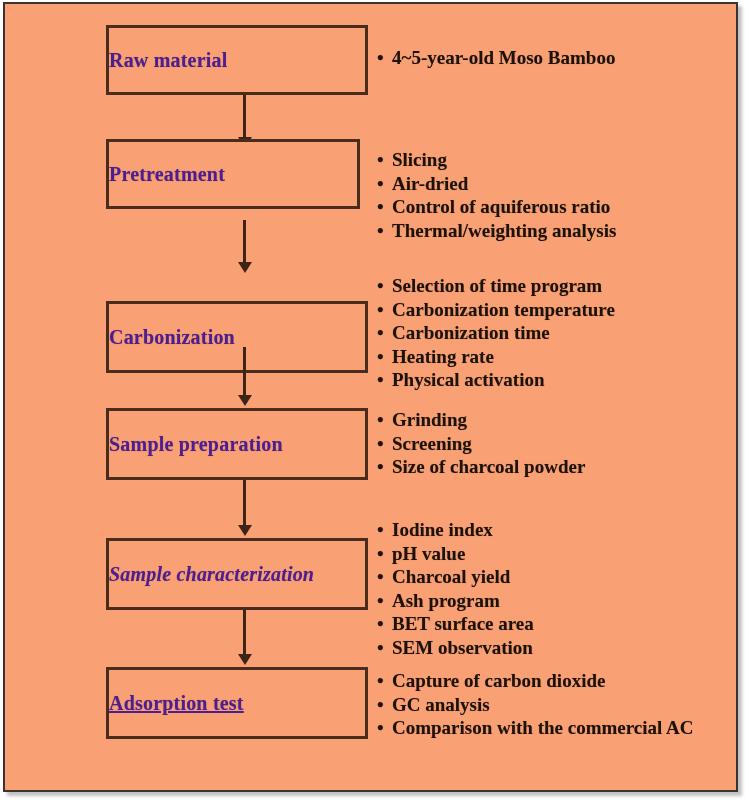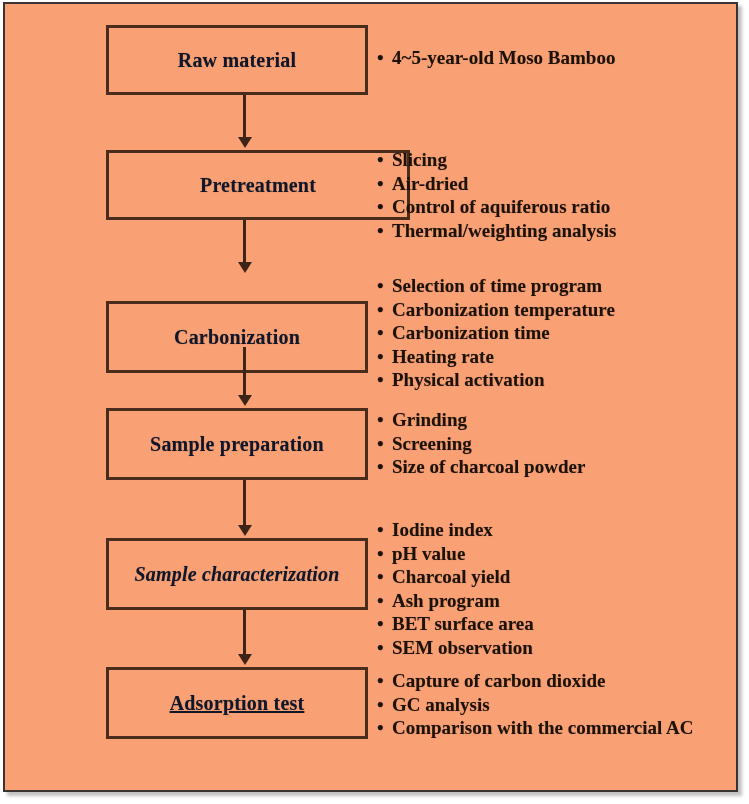--- a/index.html
+++ b/index.html
@@ -27,22 +27,21 @@
     box-sizing: border-box;
     box-shadow: 4px 4px 3px rgba(120,120,120,0.45);
   }
   .stage-box {
     position: absolute;
     box-sizing: border-box;
     border: 3px solid #4a2c1d;
     background: #f9a175;
     display: flex;
     align-items: center;
-    justify-content: center;
-    color: #0f172a;
+    color: #4c1d95;
     font-weight: bold;
     font-size: 20px;
     letter-spacing: 0.2px;
     text-shadow: 0 0 1px rgba(40,20,10,0.35);
   }
   .connector {
     position: absolute;
     width: 0;
     border-left: 3px solid #3d2416;
   }
@@ -84,21 +83,21 @@
 
     <div class="stage-box" style="left:101px; top:21px; width:262px; height:70px;">
       <span>Raw material</span>
     </div>
     <ul class="bullet-list" style="left:372px; top:42px;">
       <li><span class="dot">•</span><span>4~5-year-old Moso Bamboo</span></li>
     </ul>
     <div class="connector" style="left:238px; top:91px; height:44px;"></div>
     <div class="arrow-head" style="left:233px; top:133px;"></div>
 
-    <div class="stage-box" style="left:101px; top:146px; width:304px; height:70px;">
+    <div class="stage-box" style="left:101px; top:135px; width:254px; height:70px;">
       <span>Pretreatment</span>
     </div>
     <ul class="bullet-list" style="left:372px; top:144px;">
       <li><span class="dot">•</span><span>Slicing</span></li>
       <li><span class="dot">•</span><span>Air-dried</span></li>
       <li><span class="dot">•</span><span>Control of aquiferous ratio</span></li>
       <li><span class="dot">•</span><span>Thermal/weighting analysis</span></li>
     </ul>
     <div class="connector" style="left:238px; top:216px; height:44px;"></div>
     <div class="arrow-head" style="left:233px; top:258px;"></div>

